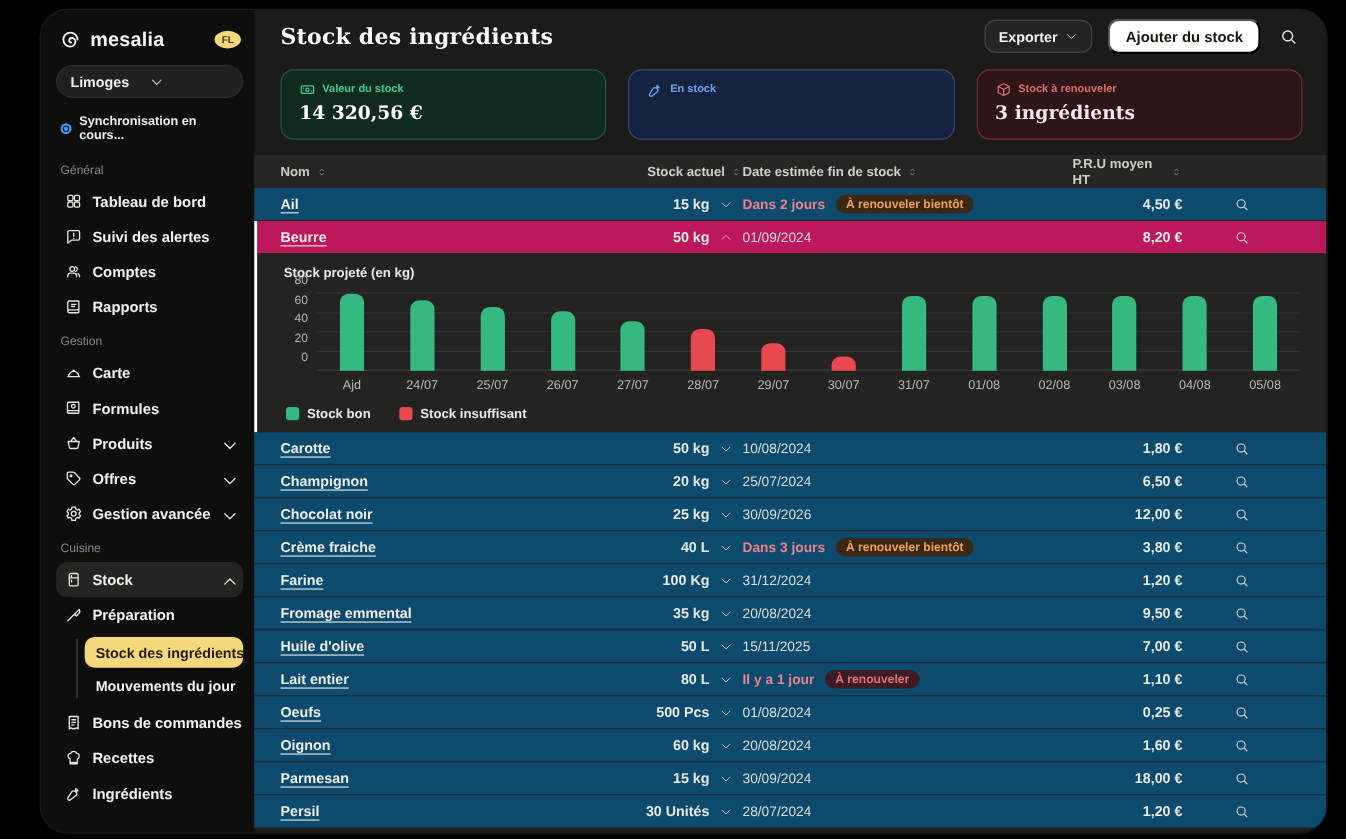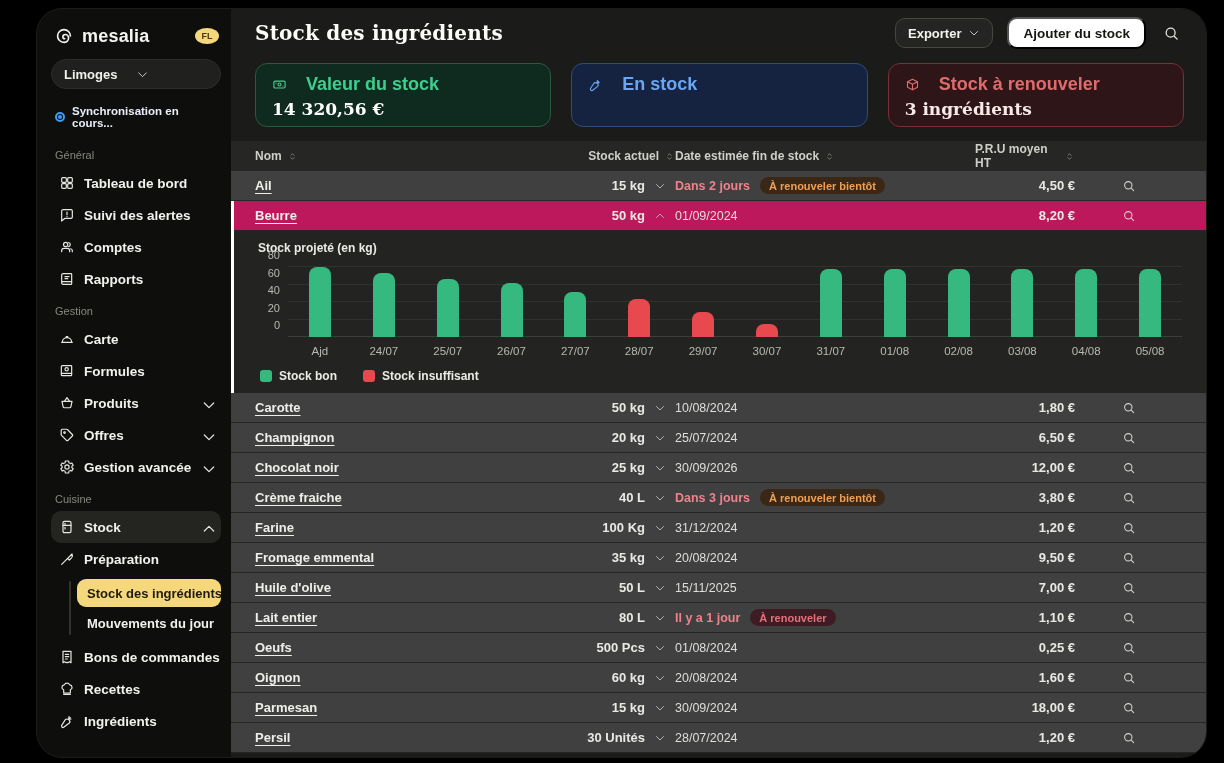--- a/index.html
+++ b/index.html
@@ -47,32 +47,32 @@
   .btn-export { height:30px; background:#242422; border:1px solid #47473f; border-radius:10px;
     display:flex; align-items:center; gap:7px; padding:0 12px; color:#f2f2ee; font-size:13px; font-weight:600; cursor:pointer; }
   .btn-export svg { width:12px; height:12px; color:#d8d8d2; }
   .btn-add { height:32px; background:#ffffff; border-radius:10px; display:flex; align-items:center;
     padding:0 14px; color:#17170f; font-size:13.5px; font-weight:700; cursor:pointer; margin-left:4px; }
   .topbar .search { width:30px; height:30px; display:flex; align-items:center; justify-content:center; cursor:pointer; }
   .topbar .search svg { width:17px; height:17px; color:#e8e8e2; }
 
   .cards { flex:none; display:flex; gap:20px; padding:6px 22px 14px 24px; }
   .card { flex:1; height:64px; border-radius:12px; padding:10px 16px; border:1px solid; }
-  .card .c-label { display:flex; align-items:center; gap:19px; font-size:18px; font-weight:700; }
+  .card .c-label { display:flex; align-items:center; gap:6px; font-size:10px; font-weight:700; }
   .card .c-label svg { width:15px; height:15px; }
   .card .c-value { font-family:"DejaVu Serif", serif; font-size:17px; font-weight:700; margin-top:4px; }
 
   
   .table { flex:1; display:flex; flex-direction:column; overflow:hidden; }
   .grid-row { display:grid; grid-template-columns:240px 150px 30px 300px 100px 1fr; align-items:center; padding:0 24px; }
   .thead { height:30px; flex:none; background:#262624; color:#cfcfc8; font-size:12px; font-weight:600; }
   .thead .th { display:flex; align-items:center; gap:5px; cursor:pointer; }
   .thead .th.right { justify-content:flex-end; }
   .thead .th svg { width:11px; height:11px; color:#8f8f88; }
-  .trow { height:30px; flex:none; background:#404040; border-bottom:1px solid #262623; color:#e9e9e4; font-size:13px; }
+  .trow { height:30px; flex:none; background:#0c4a6e; border-bottom:1px solid #262623; color:#e9e9e4; font-size:13px; }
   .trow .name { color:#efefe9; font-weight:600; text-decoration:underline; text-underline-offset:3px;
     text-decoration-thickness:1px; cursor:pointer; }
   .trow .stock { text-align:right; font-weight:600; }
   .trow .chev { display:flex; justify-content:center; cursor:pointer; }
   .trow .chev svg { width:12px; height:12px; color:#bdbdb6; }
   .trow .datecell { display:flex; align-items:center; gap:10px; font-size:12.5px; color:#dededa; }
   .trow .datecell.alert { color:#ee828a; font-weight:600; }
   .badge { font-size:11px; font-weight:700; padding:2.5px 9px; border-radius:999px; white-space:nowrap; }
   .badge.warning { color:#efa057; background:#3b2715; }
   .badge.danger { color:#e4707a; background:#3d1d23; }

